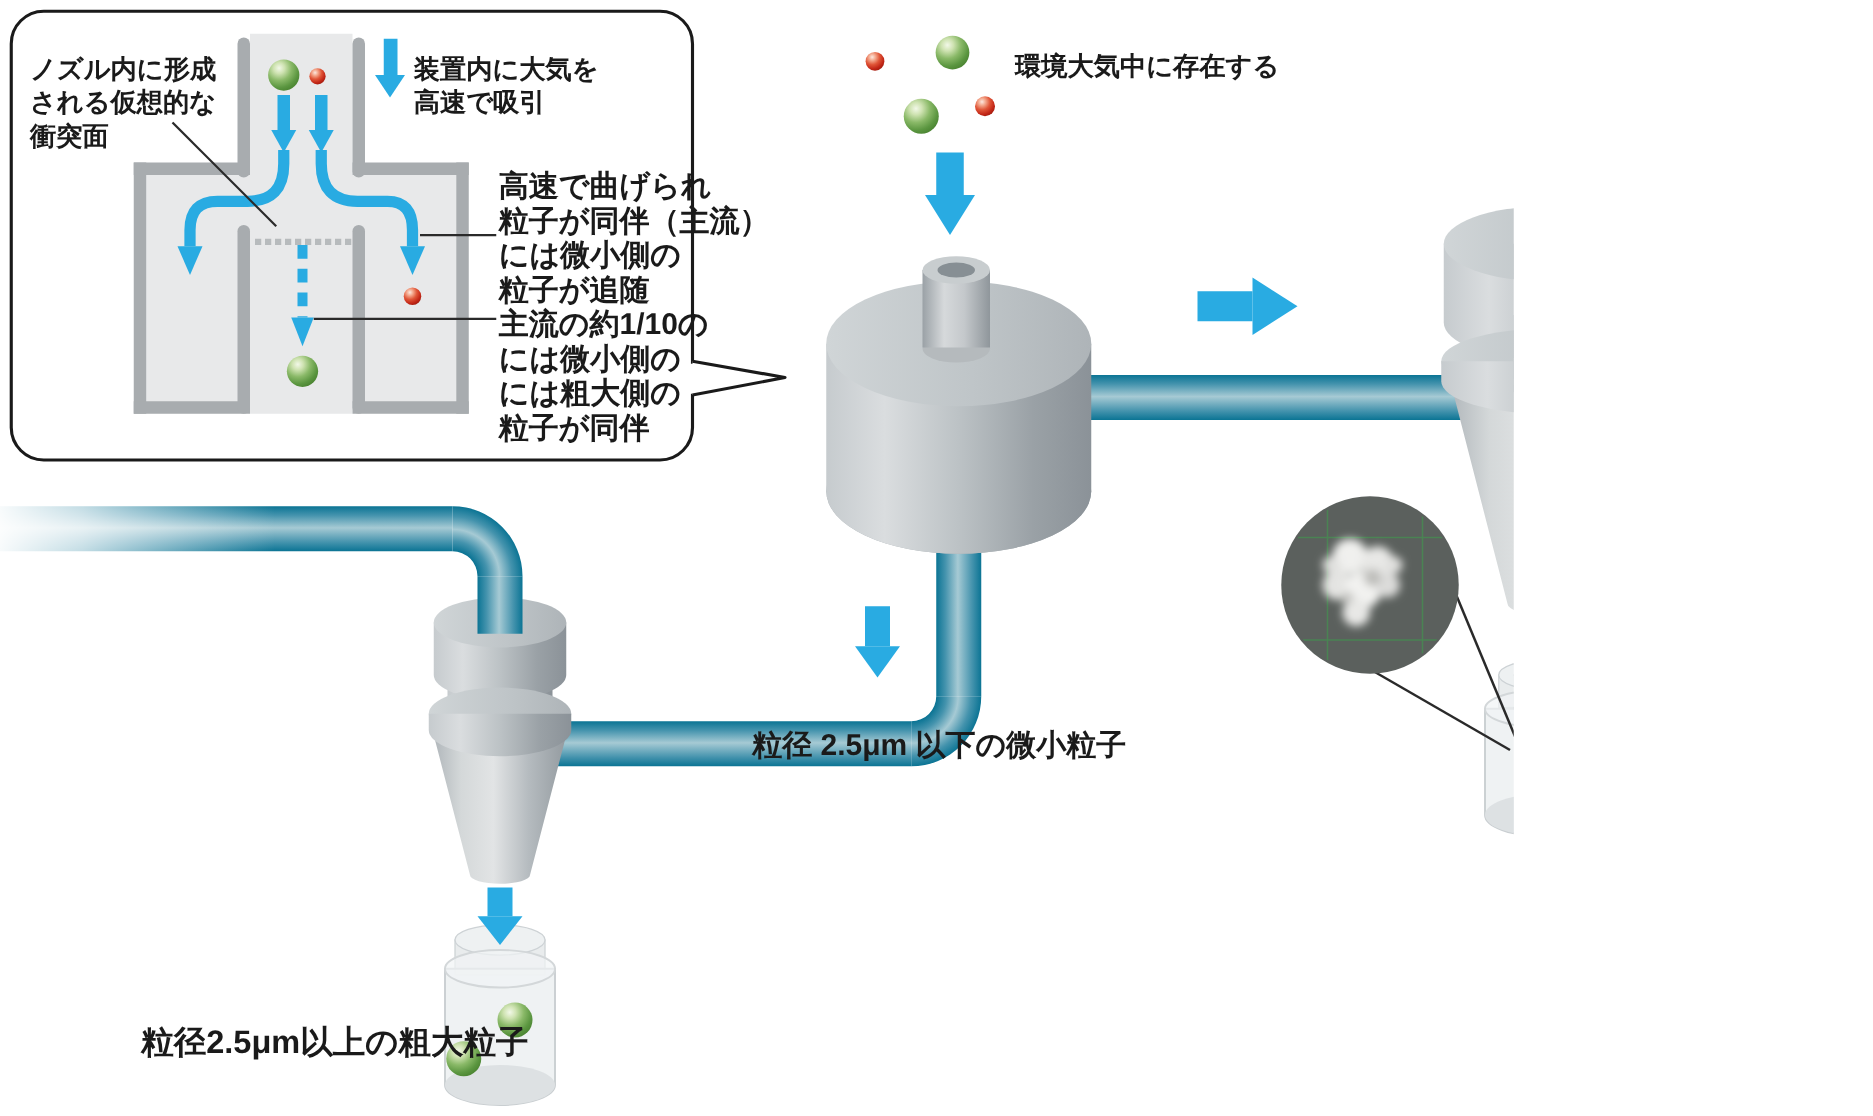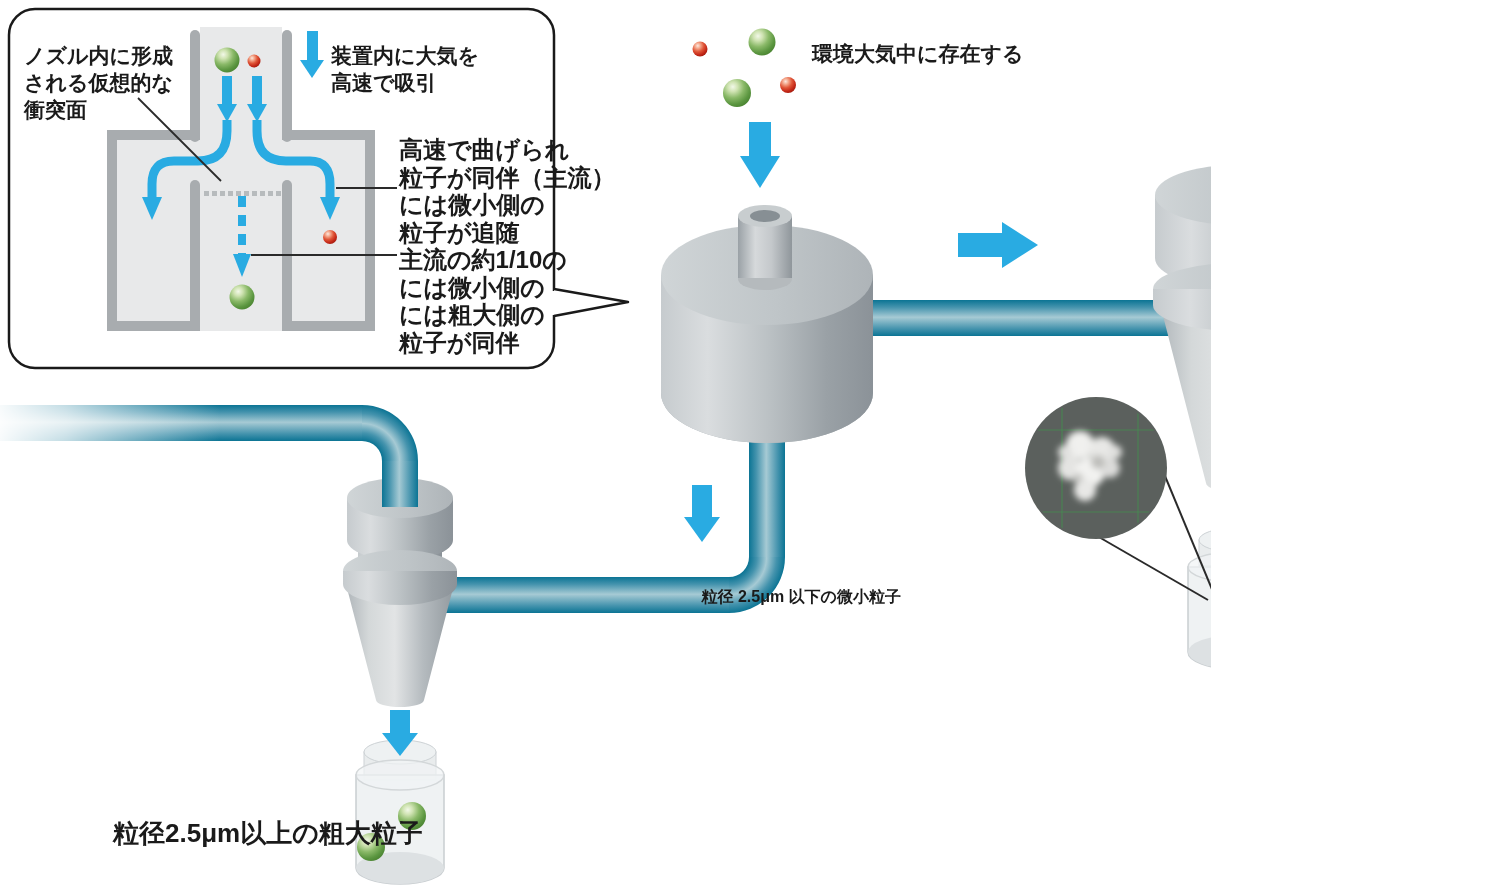--- a/index.html
+++ b/index.html
@@ -3,21 +3,21 @@
 <meta charset="utf-8">
 <style>
   html,body{margin:0;padding:0;background:#fff;}
   #stage{position:relative;width:1211px;height:893px;background:#fff;overflow:hidden;
          font-family:"Liberation Sans","DejaVu Sans",sans-serif;}
   #diagram{position:absolute;left:0;top:0;}
   .lbl{position:absolute;color:#1a1a1a;font-weight:600;white-space:nowrap;}
   .lbl div{white-space:nowrap;}
   .fs21{font-size:21px;line-height:27px;}
   .fs20{font-size:24px;line-height:27.5px;}
-  .fine{font-size:16px;line-height:27px;text-align:right;}
+  .fine{font-size:24px;line-height:27px;text-align:right;}
   .fine sub{font-size:0.62em;}
 </style>
 </head>
 <body>
 
 <div id="stage">
 
 <svg id="diagram" width="1498" height="893" viewBox="0 0 1498 893">
   <defs>
     <linearGradient id="gPipeH" x1="0" y1="0" x2="0" y2="1">

